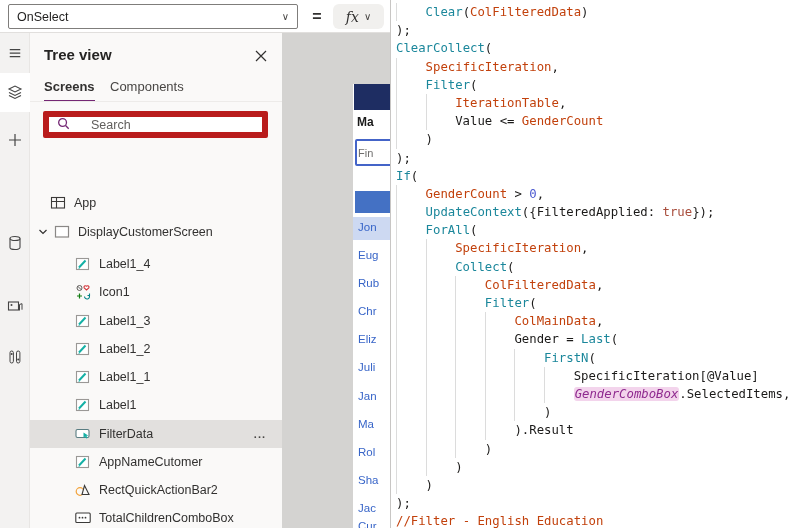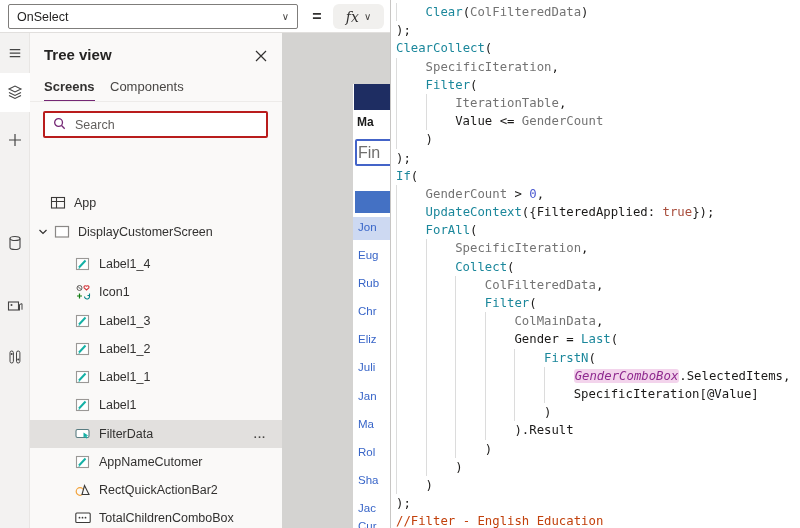--- a/index.html
+++ b/index.html
@@ -31,55 +31,55 @@
   
   #tree { left:30px; top:33px; width:252px; height:495px; background:#faf9f8; overflow:hidden; }
   #tree-title { left:14px; top:13px; font-size:15px; font-weight:600; color:#252423; }
   #tree-close { right:12px; top:14px; width:18px; height:18px; display:flex; align-items:center;
                 justify-content:center; cursor:pointer; }
   .tab { position:absolute; top:46px; font-size:13px; cursor:pointer; padding-bottom:6px; }
   #tab-screens { left:14px; color:#323130; font-weight:600; border-bottom:2px solid #742774; }
   #tab-components { left:80px; color:#484644; }
   #tabs-divider { left:0; top:68px; width:252px; height:1px; background:#edebe9; }
   #search-box { left:13px; top:78px; width:225px; height:27px; background:#fff;
-                border:2px solid #b91c1c; border-radius:2px; display:flex; align-items:center;
-                padding:0 8px; gap:9px; }
+                border:6px solid #b91c1c; border-radius:2px; display:flex; align-items:center;
+                padding:0 8px; gap:21px; }
   #search-box .ph { font-size:12.5px; color:#605e5c; }
   .tree-row { position:absolute; left:0; width:252px; height:28px; display:flex;
               align-items:center; font-size:12.5px; color:#323130; cursor:pointer;margin-top:46px; }
   .tree-row.sel { background:#e2e0de; }
   .tree-row .lbl { margin-left:8px; white-space:nowrap; }
   .tree-row .more { margin-left:auto; margin-right:16px; color:#484644; letter-spacing:1px;
                     font-weight:bold; font-size:11px; }
   .tree-ic { display:inline-flex; width:16px; height:16px; align-items:center; justify-content:center; }
   .chev-exp { display:inline-flex; width:12px; margin-right:4px; }
 
   
   #canvas { left:282px; top:33px; width:108px; height:495px; background:#d4d3d1; overflow:hidden; }
   #artboard { position:absolute; left:71px; top:51px; width:40px; height:444px; background:#fff; }
   #app-navy { position:absolute; left:1px; top:0; width:39px; height:26px; background:#1e2d62; }
   #app-title { position:absolute; left:4px; top:31px; font-size:12px; font-weight:bold; color:#1a1a1a; }
   #app-input { position:absolute; left:2px; top:55px; width:40px; height:27px; background:#fff;
-               border:2px solid #4464c8; border-radius:2px; font-size:16px; color:#6f6e6d;
+               border:2px solid #4464c8; border-radius:2px; font-size:11px; color:#6f6e6d;
                display:flex; align-items:center; padding-left:1px; }
   #tbl-head { position:absolute; left:2px; top:107px; width:38px; height:22px; background:#4471c4; }
   #sel-row { position:absolute; left:0; top:133px; width:40px; height:23px; background:#cdd9f2; }
   .cname { position:absolute; left:5px; font-size:11.5px; color:#3865c8; cursor:pointer;
            white-space:nowrap; }
 
   
   #formula { left:390px; top:0; width:410px; height:528px; background:#fff;
              border-left:1px solid #c8c6c4; overflow:hidden; cursor:text; }
   #code { padding:3px 0 0 5px; font-family:"DejaVu Sans Mono", monospace; font-size:12.3px; }
   .code-line { height:18.2px; line-height:18.2px; white-space:pre; }
   .ind { display:inline-block; width:4ch; height:18.2px; border-left:1px solid #dcdcdc;
          vertical-align:top; }
   .tk-hl { font-style:italic; border-radius:3px; padding:0 1px; }
 </style>
-<style>.tk-fn{color:#1b879b} .tk-id{color:#737373} .tk-nu{color:#4a58d0}
+<style>.tk-fn{color:#1b879b} .tk-id{color:#c2410c} .tk-nu{color:#4a58d0}
  .tk-pl{color:#1b1a19} .tk-bo{color:#a84d3c} .tk-cm{color:#c2410c}
  .tk-hl{color:#8f2a8f;background:#f3d4ec}</style></head>
 <body>
 
 <div id="topbar" class="abs">
   <div id="prop-combo" class="abs">
     <span>OnSelect</span>
     <span class="chev">∨</span>
   </div>
   <div id="equals" class="abs">=</div>
@@ -339,22 +339,22 @@
       <div class="code-line"><span class="ind"></span><span class="tk-id">GenderCount</span><span class="tk-pl"> &gt; </span><span class="tk-nu">0</span><span class="tk-pl">,</span></div>
       <div class="code-line"><span class="ind"></span><span class="tk-fn">UpdateContext</span><span class="tk-pl">({FilteredApplied: </span><span class="tk-bo">true</span><span class="tk-pl">});</span></div>
       <div class="code-line"><span class="ind"></span><span class="tk-fn">ForAll</span><span class="tk-pl">(</span></div>
       <div class="code-line"><span class="ind"></span><span class="ind"></span><span class="tk-id">SpecificIteration</span><span class="tk-pl">,</span></div>
       <div class="code-line"><span class="ind"></span><span class="ind"></span><span class="tk-fn">Collect</span><span class="tk-pl">(</span></div>
       <div class="code-line"><span class="ind"></span><span class="ind"></span><span class="ind"></span><span class="tk-id">ColFilteredData</span><span class="tk-pl">,</span></div>
       <div class="code-line"><span class="ind"></span><span class="ind"></span><span class="ind"></span><span class="tk-fn">Filter</span><span class="tk-pl">(</span></div>
       <div class="code-line"><span class="ind"></span><span class="ind"></span><span class="ind"></span><span class="ind"></span><span class="tk-id">ColMainData</span><span class="tk-pl">,</span></div>
       <div class="code-line"><span class="ind"></span><span class="ind"></span><span class="ind"></span><span class="ind"></span><span class="tk-pl">Gender = </span><span class="tk-fn">Last</span><span class="tk-pl">(</span></div>
       <div class="code-line"><span class="ind"></span><span class="ind"></span><span class="ind"></span><span class="ind"></span><span class="ind"></span><span class="tk-fn">FirstN</span><span class="tk-pl">(</span></div>
+      <div class="code-line"><span class="ind"></span><span class="ind"></span><span class="ind"></span><span class="ind"></span><span class="ind"></span><span class="ind"></span><span class="tk-pl">SpecificIteration[@Value]</span></div>
       <div class="code-line"><span class="ind"></span><span class="ind"></span><span class="ind"></span><span class="ind"></span><span class="ind"></span><span class="ind"></span><span class="tk-hl">GenderComboBox</span><span class="tk-pl">.SelectedItems,</span></div>
-      <div class="code-line"><span class="ind"></span><span class="ind"></span><span class="ind"></span><span class="ind"></span><span class="ind"></span><span class="ind"></span><span class="tk-pl">SpecificIteration[@Value]</span></div>
       <div class="code-line"><span class="ind"></span><span class="ind"></span><span class="ind"></span><span class="ind"></span><span class="ind"></span><span class="tk-pl">)</span></div>
       <div class="code-line"><span class="ind"></span><span class="ind"></span><span class="ind"></span><span class="ind"></span><span class="tk-pl">).Result</span></div>
       <div class="code-line"><span class="ind"></span><span class="ind"></span><span class="ind"></span><span class="tk-pl">)</span></div>
       <div class="code-line"><span class="ind"></span><span class="ind"></span><span class="tk-pl">)</span></div>
       <div class="code-line"><span class="ind"></span><span class="tk-pl">)</span></div>
       <div class="code-line"><span class="tk-pl">);</span></div>
       <div class="code-line"><span class="tk-cm">//Filter - English Education</span></div>
     </div>
 </div>
 

